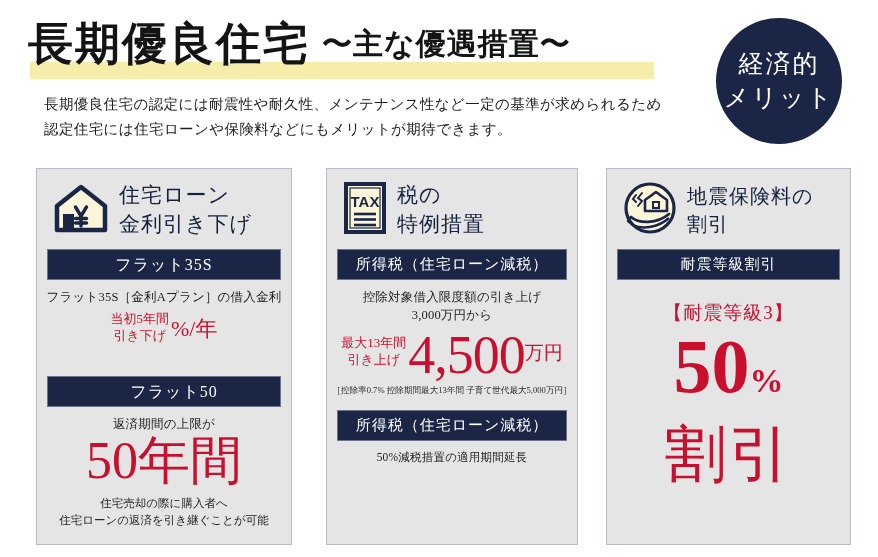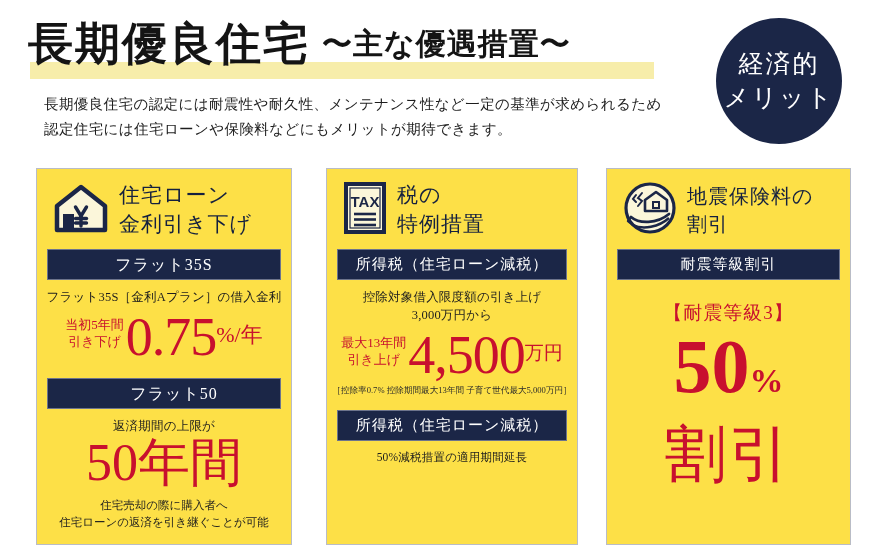--- a/index.html
+++ b/index.html
@@ -25,21 +25,21 @@
   .badge{
     position:absolute;left:716px;top:18px;width:126px;height:126px;border-radius:50%;
     background:#1b2647;color:#ffffff;display:flex;flex-direction:column;
     align-items:center;justify-content:center;
   }
   .badge span{font-size:25px;line-height:34px;letter-spacing:2px;}
 
   
   .cards{position:absolute;left:0;top:168px;width:878px;height:382px;}
   .card{
-    position:absolute;top:0;background:#fde047;border:1px solid #b9bcc6;
+    position:absolute;top:0;background:#e5e5e5;border:1px solid #b9bcc6;
     box-sizing:border-box;
   }
   #card-1{left:36px;width:256px;height:377px;}
   #card-2{left:326px;width:252px;height:377px;}
   #card-3{left:606px;width:245px;height:377px;}
 
   .card-head{display:flex;align-items:center;padding:12px 0 4px 16px;}
   .card-title{font-size:21px;line-height:29px;letter-spacing:1px;color:#14203f;margin-left:10px;}
   .card-title.small{font-size:20px;line-height:28px;}
 
@@ -131,25 +131,24 @@
       </div>
 
       <div class="band">フラット35S</div>
       <div class="note">フラット35S［金利Aプラン］の借入金利</div>
 
       <div class="figure-row">
         <div class="side-label">
           <div>当初5年間</div>
           <div>引き下げ</div>
         </div>
-        <div class="big-num">0.75</div>
         <div class="unit">%/年</div>
       </div>
 
-      <div class="band" style="margin-top:14px;padding-left:20px;">フラット50</div>
+      <div class="band" style="margin-top:24px;padding-left:20px;">フラット50</div>
       <div class="note">返済期間の上限が</div>
 
       <div class="center-block">
         <span class="num-50">50</span><span class="num-50 u">年間</span>
       </div>
 
       <div class="footnote">
         <div>住宅売却の際に購入者へ</div>
         <div>住宅ローンの返済を引き継ぐことが可能</div>
       </div>

